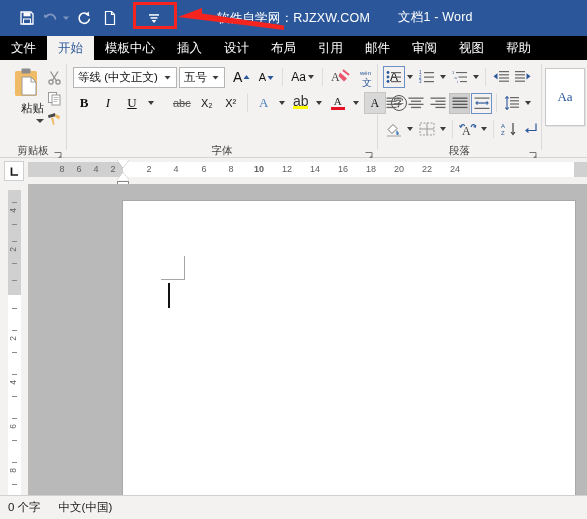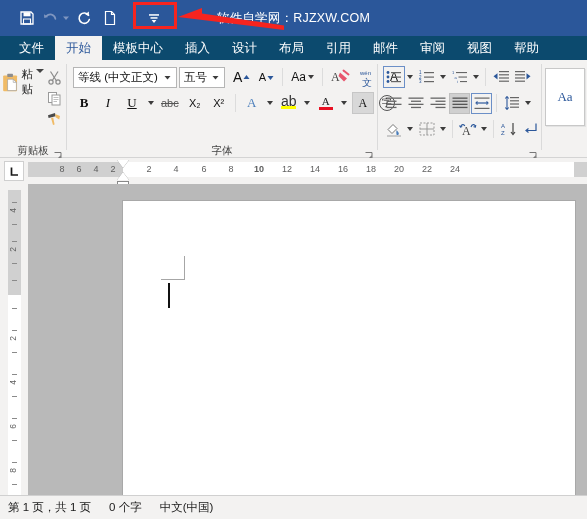--- a/index.html
+++ b/index.html
@@ -30,21 +30,21 @@
     display:flex; align-items:center; justify-content:center;
     pointer-events:none;
   }
   .site-title { font-size:12.5px; color:#ffffff; letter-spacing:.2px; }
   .doc-title {
     position:absolute; left:398px; top:9px; font-size:12.5px; color:#ffffff;
     white-space:nowrap; letter-spacing:.2px;
   }
 
   
-  .tabbar { height:24px; background:#0c4a6e; display:flex; align-items:flex-end; padding-left:8px;text-align:center; }
+  .tabbar { height:24px; background:#000000; display:flex; align-items:flex-end; padding-left:0;text-align:center; }
   .tab {
     height:24px; padding:0 11px; display:flex; align-items:center;
     font-size:12.5px; color:#ffffff; cursor:pointer; white-space:nowrap;
   }
   .tab.active { background:#f3f2f1; color:#2b579a; }
 
   
   .ribbon {
     height:98px; background:#f3f2f1; border-bottom:1px solid #d4d4d4;
     display:flex; position:relative;
@@ -57,21 +57,21 @@
   }
   .group-sep { width:1px; background:#dadada; margin:4px 0 6px 0; height:86px; }
   .dlg-launcher {
     position:absolute; right:3px; bottom:1px; width:10px; height:10px;
     cursor:pointer;
   }
 
   
   .g-clip { width:66px; }
   .clip-main {
-    width:44px; display:flex; flex-direction:row; align-items:flex-start;
+    width:44px; display:flex; flex-direction:column; align-items:flex-end;
     cursor:pointer; padding-top:3px;
   }
   .clip-label { font-size:11.5px; color:#222; margin-top:1px; }
   .clip-arrow { width:0;height:0;border-left:4px solid transparent;border-right:4px solid transparent;border-top:4px solid #444; margin-top:3px;}
   .clip-side { display:flex; flex-direction:column; align-items:center; gap:1px; padding-top:4px; }
   .clip-side .ic { width:20px;height:20px;display:flex;align-items:center;justify-content:center;cursor:pointer;}
 
   
   .g-font { width:310px; }
   .frow { display:flex; align-items:center; height:26px; padding-left:6px; gap:2px; }
@@ -212,20 +212,21 @@
           <rect x="2" y="3.2" width="10" height="1.5" fill="#ffffff"></rect>
           <rect x="3.5" y="6.2" width="7" height="1.5" fill="#ffffff"></rect>
           <path d="M4.6 9 L9.4 9 L7 12 Z" fill="#ffffff"></path>
         </svg>
       </div>
     </div>
 
     <div class="title-center">
       <span class="site-title">软件自学网：RJZXW.COM</span>
     </div>
+    <span class="doc-title">文档1  -  Word</span>
   </div>
 
   <div class="tabbar">
     <div class="tab">文件</div>
     <div class="tab active">开始</div>
     <div class="tab">模板中心</div>
     <div class="tab">插入</div>
     <div class="tab">设计</div>
     <div class="tab">布局</div>
     <div class="tab">引用</div>
@@ -359,21 +360,21 @@
           <div class="btn">
             <i style="font-family:'Liberation Serif',serif;font-size:13px;">I</i>
           </div>
           <div class="btn">
             <u style="font-family:'Liberation Serif',serif;font-size:13px;">U</u>
           </div>
           <div class="btn" style="min-width:11px;padding:0;">
             <span class="caret" style="margin:0;"></span>
           </div>
           <div class="btn">
-            <s style="font-size:11px;color:#555;">abc</s>
+            <s style="font-size:11px;color:#555;margin-left:12px;">abc</s>
           </div>
           <div class="btn">
             <span style="font-size:11px;text-align:right;">X₂</span>
           </div>
           <div class="btn">
             <span style="font-size:11px;">X²</span>
           </div>
 
           <div class="vsep"></div>
 
@@ -600,20 +601,21 @@
 
           <div class="pbtn" style="width:24px;">
             <svg width="15" height="14" viewBox="0 0 15 14">
               <path d="M11 1.5 L11 8.5 L1.5 8.5" fill="none" stroke="#2b579a" stroke-width="1.2"></path>
               <path d="M3.5 6.5 L1 8.5 L3.5 10.5" fill="none" stroke="#2b579a" stroke-width="1.2"></path>
             </svg>
           </div>
         </div>
 
       </div>
+      <div class="group-label">段落</div>
       <div class="dlg-launcher">
         <svg width="10" height="10" viewBox="0 0 10 10">
           <path d="M1.5 1.5 H8 V8" fill="none" stroke="#777" stroke-width="1"></path>
           <path d="M7.8 7.8 L4.2 7.8 L7.8 4.2 Z" fill="#777"></path>
         </svg>
       </div>
     </div>
 
     <div class="group-sep"></div>
 
@@ -698,21 +700,20 @@
         <div class="margin-corner" style="left:38px;top:55px;width:24px;height:24px;">
           <div class="h" style="left:0;top:23px;width:24px;height:1.4px;"></div>
           <div class="h" style="left:23px;top:0;width:1.4px;height:24px;"></div>
         </div>
         <div class="caret-bar" style="left:45px;top:82px;height:25px;"></div>
       </div>
     </div>
   </div>
 
   <div class="statusbar">
-    <span class="st-item">第 1 页，共 1 页</span>
     <span class="st-item">0 个字</span>
     <span class="st-item">中文(中国)</span>
   </div>
 
   <div class="anno-rect" style="left:133px;top:2px;width:44px;height:27px;"></div>
 
   <svg class="anno-arrow" style="left:176px;top:6px;" width="110" height="26" viewBox="0 0 110 26">
     <path d="M2 11 L26 2 L26 7.5 L108 19.5 L108 24 Z" fill="#f6241f"></path>
   </svg>
 

